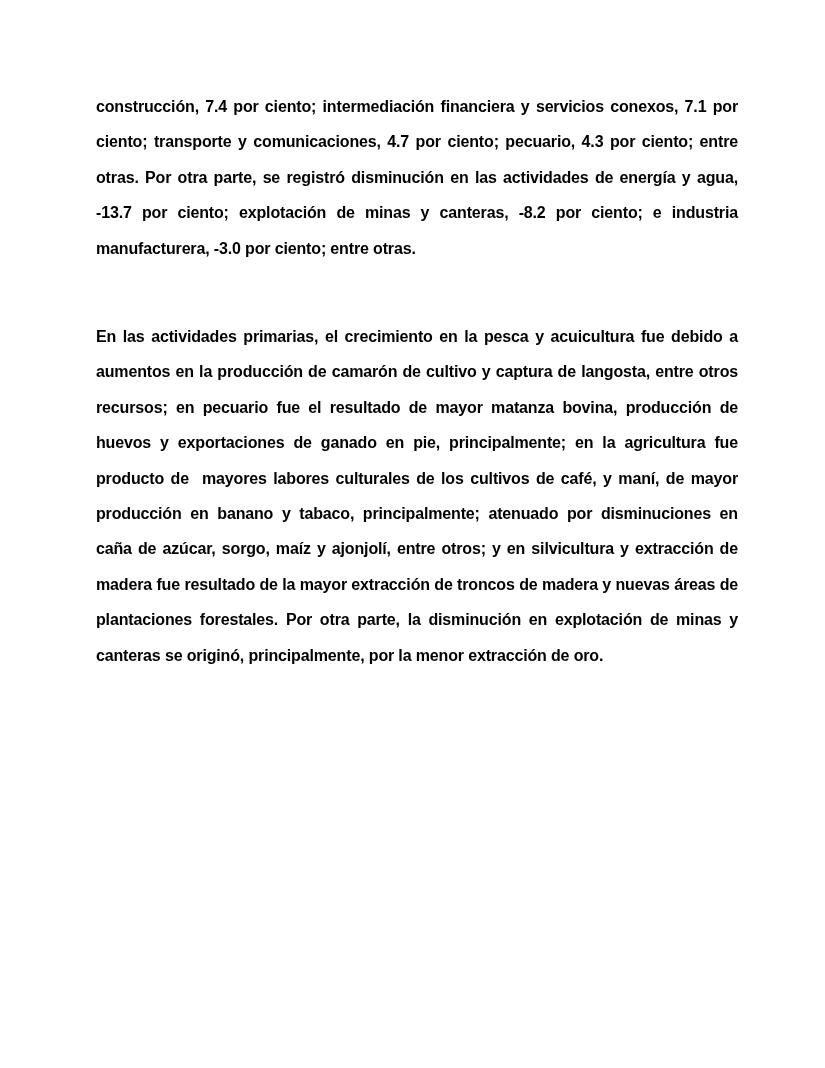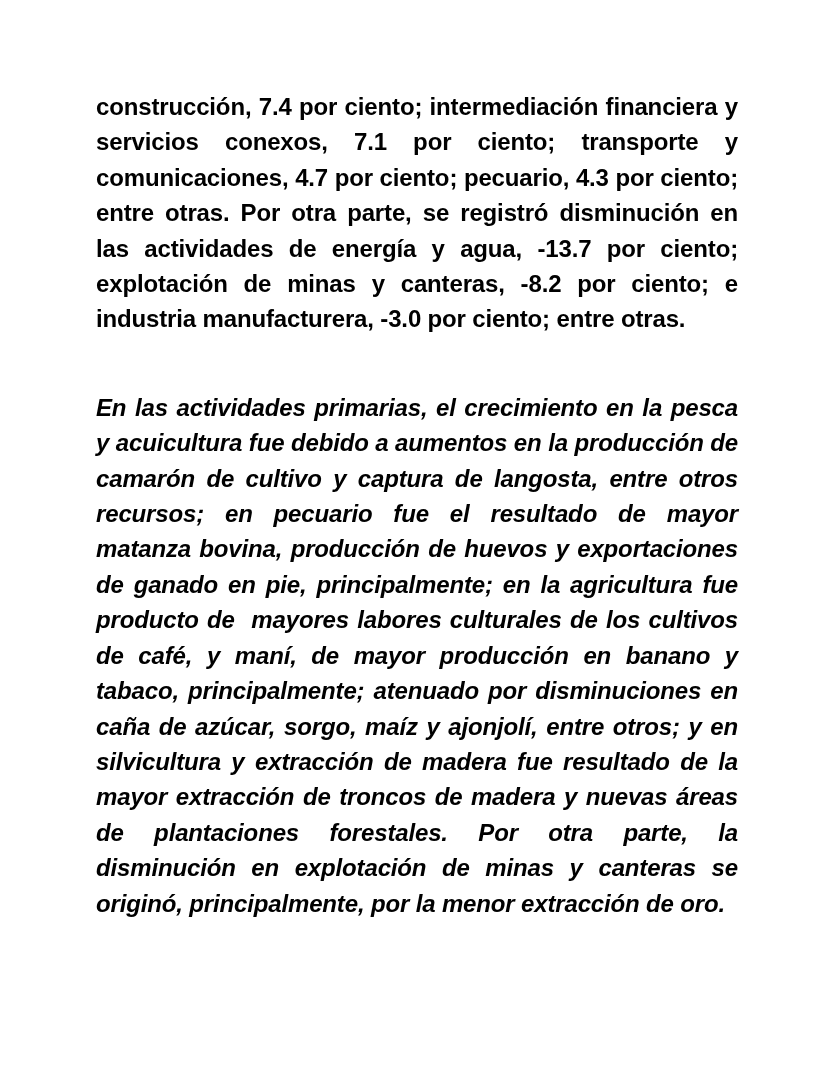--- a/index.html
+++ b/index.html
@@ -23,35 +23,34 @@
     overflow: hidden;
   }
   .text-column {
     position: absolute;
     left: 96px;
     top: 89px;
     width: 642px;
   }
   .para {
     margin: 0 0 0 0;
-    font-size: 24px;
+    font-size: 16px;
     line-height: 35.4px;
     font-weight: bold;
     text-align: justify;
     text-justify: inter-word;
     letter-spacing: -0.15px;
     word-spacing: 0px;
     white-space: pre-wrap;
     hyphens: none;
     -webkit-hyphens: none;
   }
   
   .para:last-child {
     margin-bottom: 0;
-    font-style: italic;
   }
   .para-gap {
     height: 53px;
   }
 </style>
 </head>
 <body>
 
 <div class="page">
   <div class="text-column">

